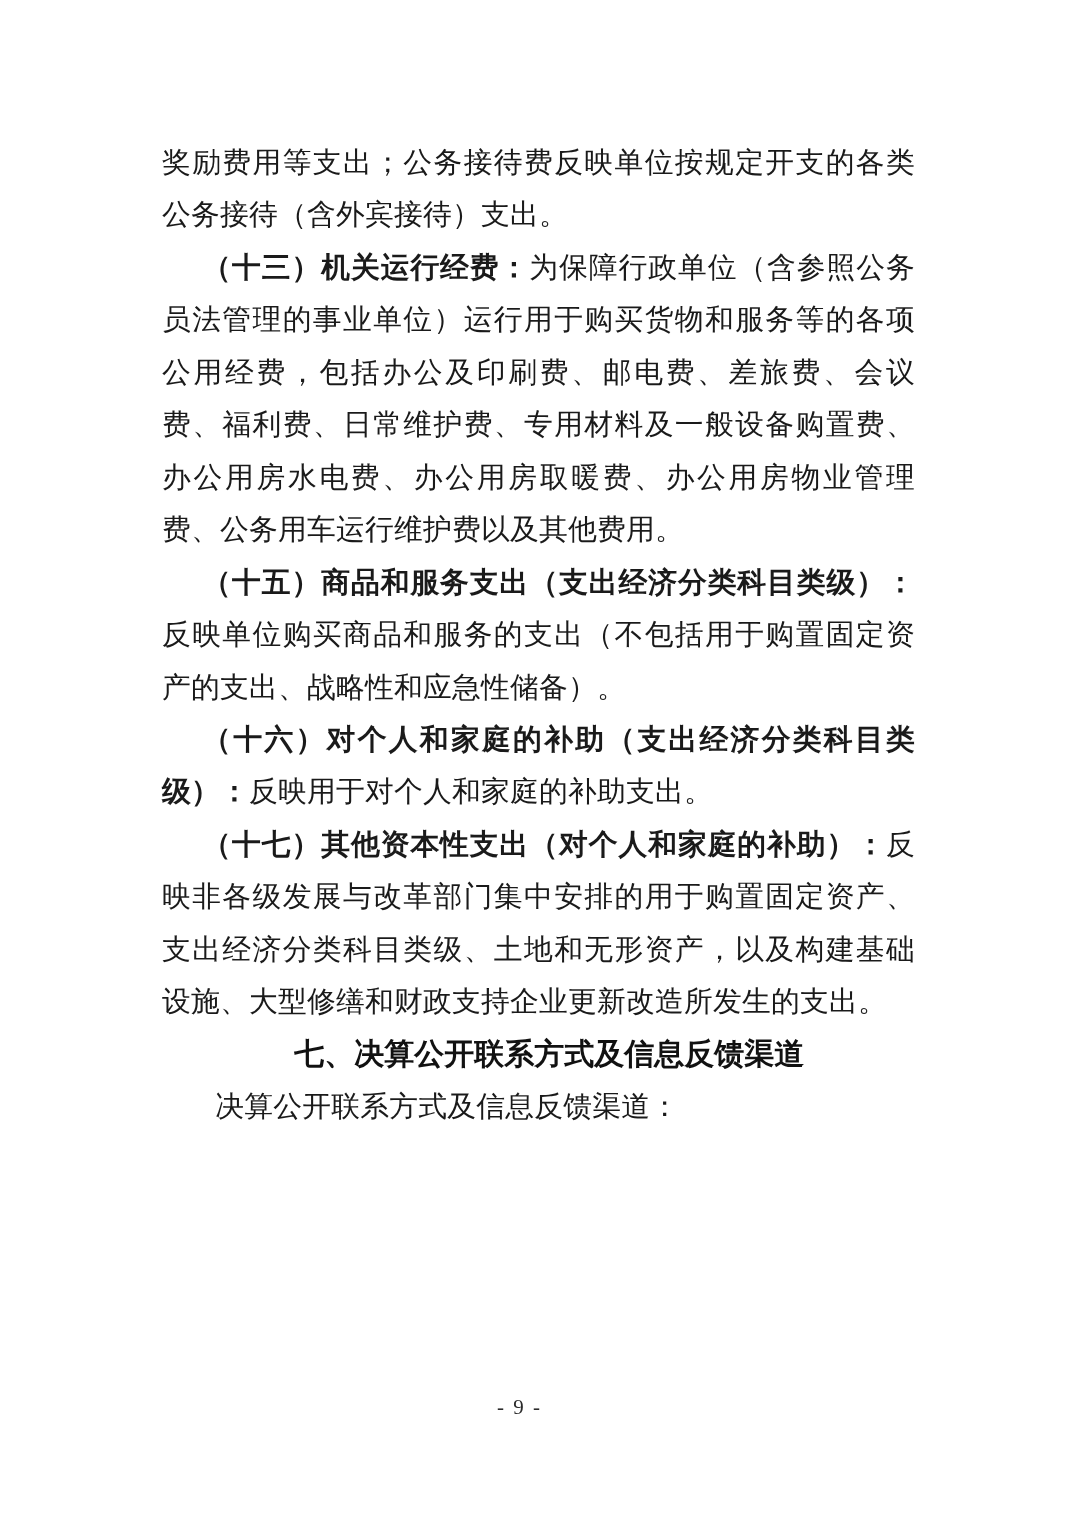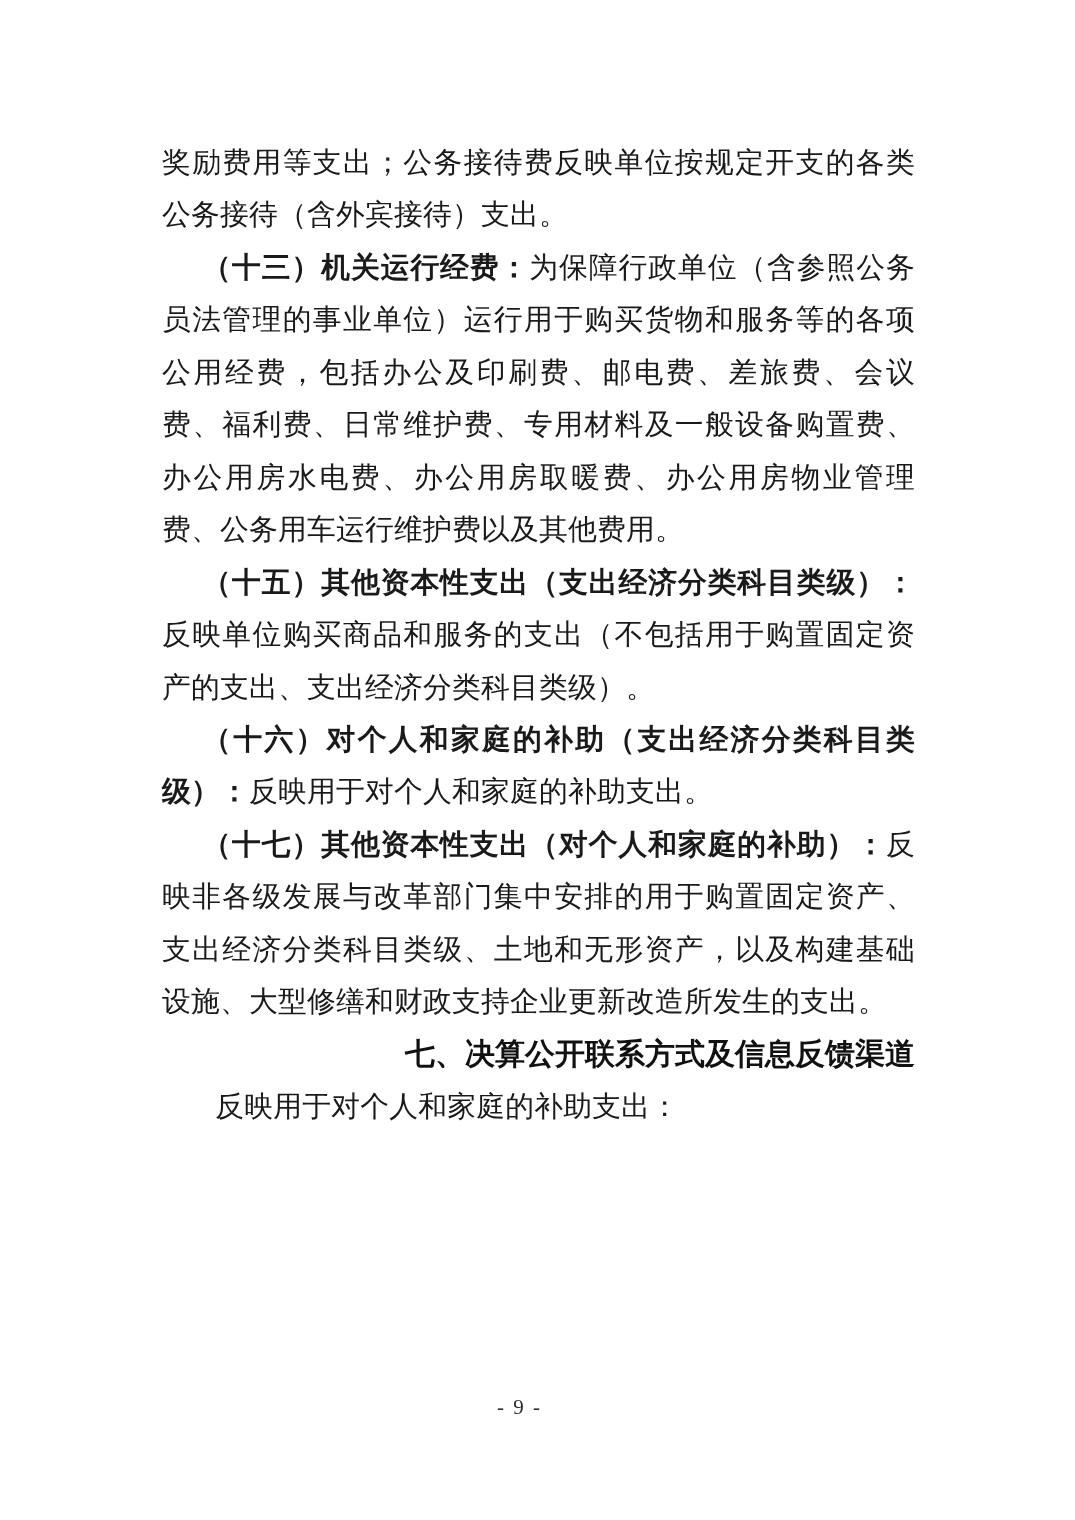--- a/index.html
+++ b/index.html
@@ -41,21 +41,21 @@
     font-weight: 700;
     margin-top: 20px;
   }
   .section-heading {
     margin: 0;
     font-family: "Liberation Sans", "DejaVu Sans", sans-serif;
     font-weight: 700;
     font-size: 30px;
     line-height: 52.45px;
     text-indent: 0.72em;
-    text-align: right;
+    text-align: center;
     color: #111111;
   }
   .contact-line .gap {
     display: inline-block;
     width: 40px;
   }
   .contact-line .phone {
     font-family: "Liberation Serif", "DejaVu Serif", serif;
     letter-spacing: 1px;
   }
@@ -75,29 +75,29 @@
 <body>
 
 <div class="page">
   <div class="content">
 
     <p class="para"><span>奖励费用等支出；公务接待费反映单位按规定开支的各类公务接待（含外宾接待）支出。</span></p>
 
     <p class="para indent"><span class="lead">（十三）机关运行经费：</span><span>为保障行政单位（含参照公务员法管理的事业单位）运行用于购买货物和服务等的各项公用经费，包括办公及印刷费、邮电费、差旅费、会议费、福利费、日常维护费、专用材料及一般设备购置费、办公用房水电费、办公用房取暖费、办公用房物业管理费、公务用车运行维护费以及其他费用。</span></p>
 
 
-    <p class="para indent"><span class="lead">（十五）其他资本性支出（支出经济分类科目类级）：</span><span>反映单位购买商品和服务的支出（不包括用于购置固定资产的支出、支出经济分类科目类级）。</span></p>
+    <p class="para indent"><span class="lead">（十五）商品和服务支出（支出经济分类科目类级）：</span><span>反映单位购买商品和服务的支出（不包括用于购置固定资产的支出、战略性和应急性储备）。</span></p>
 
     <p class="para indent"><span class="lead">（十六）对个人和家庭的补助（支出经济分类科目类级）：</span><span>反映用于对个人和家庭的补助支出。</span></p>
 
     <p class="para indent"><span class="lead">（十七）其他资本性支出（对个人和家庭的补助）：</span><span>反映非各级发展与改革部门集中安排的用于购置固定资产、支出经济分类科目类级、土地和无形资产，以及构建基础设施、大型修缮和财政支持企业更新改造所发生的支出。</span></p>
 
     <h2 class="section-heading">七、决算公开联系方式及信息反馈渠道</h2>
 
-    <p class="para indent2">反映用于对个人和家庭的补助支出：</p>
+    <p class="para indent2">决算公开联系方式及信息反馈渠道：</p>
 
 
   </div>
 
   <div class="footer">
     <span>- 9 -</span>
   </div>
 </div>
 
 </body></html>

